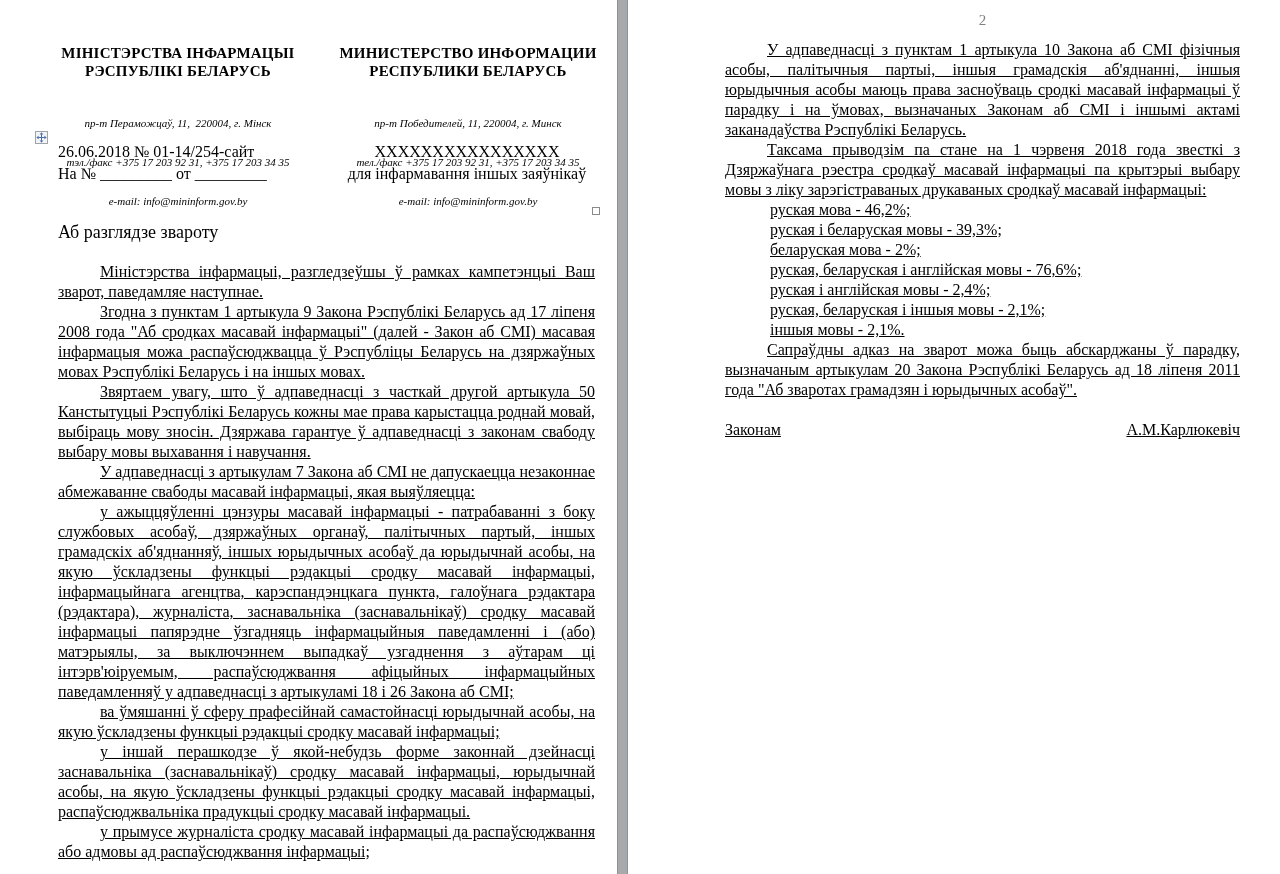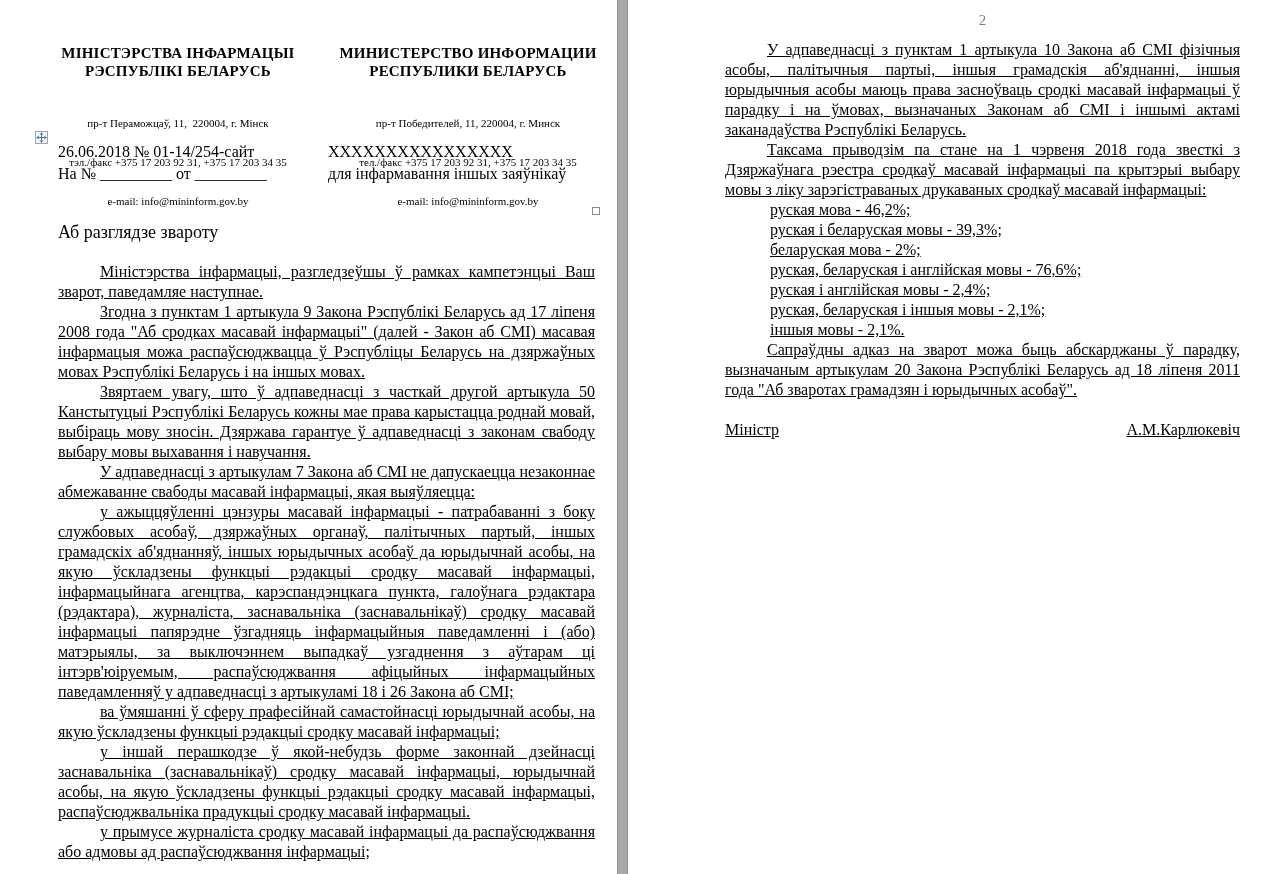--- a/index.html
+++ b/index.html
@@ -23,29 +23,29 @@
   .page { position: absolute; top: 0; height: 874px; background: #ffffff; }
   .page-1 { left: 0; width: 617px; border-radius: 29px; }
   .page-2 { left: 628px; width: 652px; }
 
   
   .letterhead { position: absolute; top: 44px; left: 30px; width: 580px; display: flex; }
   .lh-col { text-align: center; }
   .lh-left  { width: 296px; }
   .lh-right { width: 284px; }
   .lh-title { font-weight: bold; font-size: 15px; line-height: 18px; letter-spacing: 0.2px; }
-  .lh-addr  { margin-top: 11px; font-size: 11px; line-height: 13px; white-space: pre-wrap; }
+  .lh-addr  { margin-top: 11px; font-size: 11px; line-height: 13px; white-space: pre-wrap; font-style: italic; }
 
   
   .move-handle { position: absolute; left: 35px; top: 130px; width: 13px; height: 13px; cursor: move; }
 
   
   .ref-row { position: absolute; top: 141px; left: 58px; width: 548px; display: flex; font-size: 16px; line-height: 22px; }
   .ref-left { width: 270px; }
-  .ref-right { width: 278px; }
+  .ref-right { width: 278px; text-align: center; }
 
   
   .anchor-marker {
     position: absolute; left: 592px; top: 207px; width: 8px; height: 8px;
     box-sizing: border-box; border: 1px solid #8a8a8a; background: #ffffff;
   }
 
   .subject { position: absolute; top: 222px; left: 58px; font-size: 18px; line-height: 20px; }
 
   
@@ -147,19 +147,19 @@
       <p class="stat">руская мова - 46,2%;</p>
       <p class="stat">руская і беларуская мовы - 39,3%;</p>
       <p class="stat">беларуская мова - 2%;</p>
       <p class="stat">руская, беларуская і англійская мовы - 76,6%;</p>
       <p class="stat">руская і англійская мовы - 2,4%;</p>
       <p class="stat">руская, беларуская і іншыя мовы - 2,1%;</p>
       <p class="stat">іншыя мовы - 2,1%.</p>
       <p>Сапраўдны адказ на зварот можа быць абскарджаны ў парадку, вызначаным артыкулам 20 Закона Рэспублікі Беларусь ад 18 ліпеня 2011 года "Аб зваротах грамадзян і юрыдычных асобаў".</p>
 
       <div class="signature">
-        <span>Міністр</span>
+        <span>Законам</span>
         <span>А.М.Карлюкевіч</span>
       </div>
     </div>
   </div>
 
 </div>
 
 </body></html>

